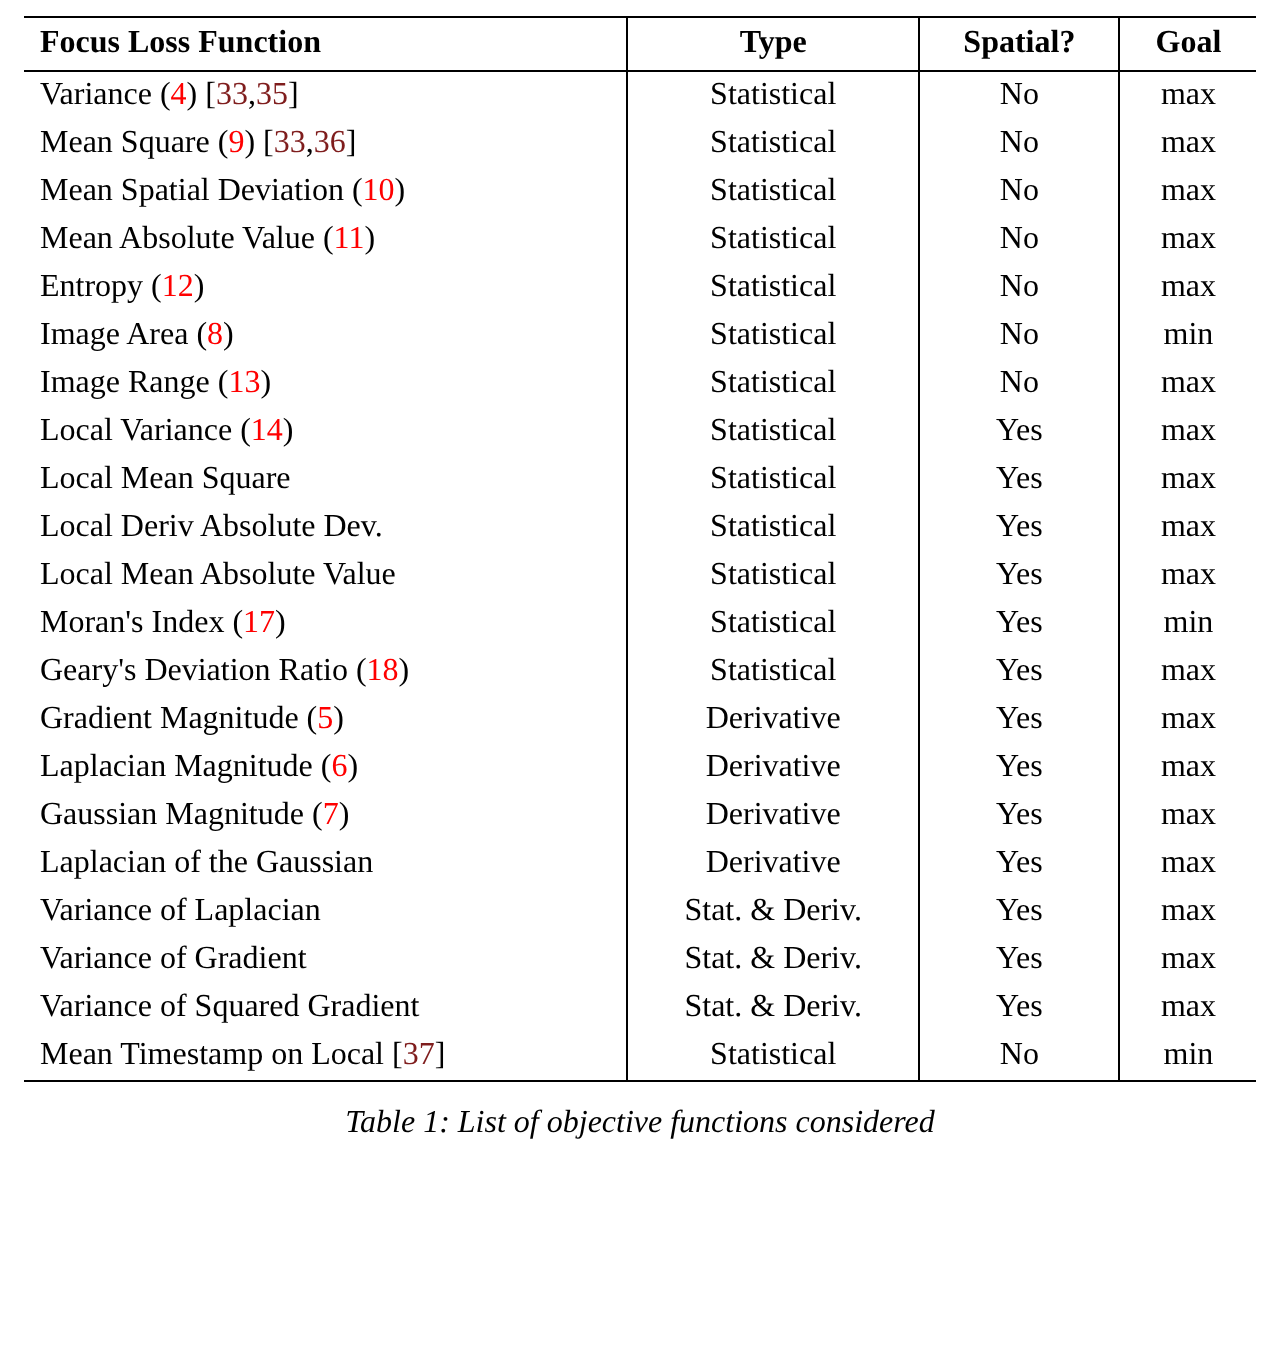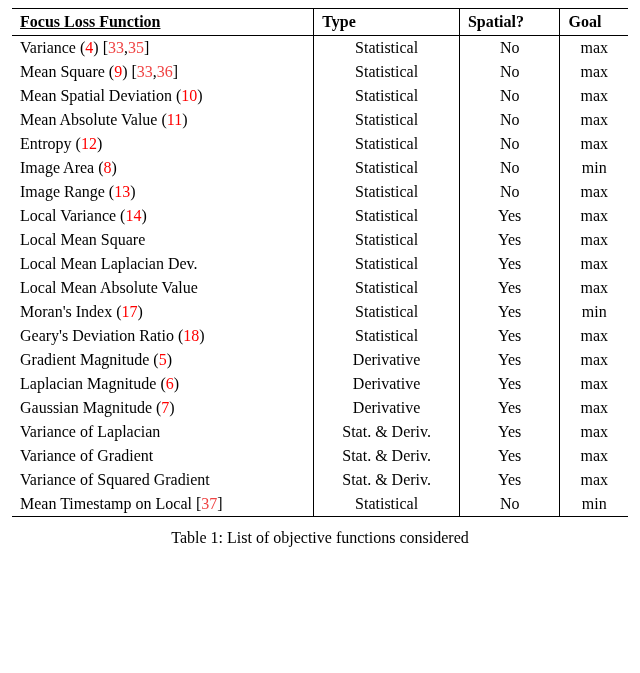--- a/index.html
+++ b/index.html
@@ -22,46 +22,46 @@
     thead tr {
       border-top: 1.5px solid #000;
       border-bottom: 1px solid #000;
     }
     tbody {
       border-bottom: 1.5px solid #000;
     }
     th {
       font-weight: bold;
       padding: 4px 8px;
-      text-align: left;
+      text-align: center;
     }
     th:first-child {
       text-align: left;
-      text-decoration: underline;
     }
     td {
       padding: 3px 8px;
       text-align: center;
     }
     td:first-child {
       text-align: left;
     }
     .col-sep {
       border-left: 1px solid #000;
     }
     .ref-green {
-      color: #ef4444;
+      color: #7f1d1d;
     }
     .ref-red {
       color: #ff0000;
     }
     .caption {
       text-align: center;
       margin-top: 12px;
       font-size: 16px;
+      font-style: italic;
     }
   </style>
 </head>
 <body>
 
 <table>
   <thead>
     <tr>
       <th>Focus Loss Function</th>
       <th class="col-sep">Type</th>
@@ -118,21 +118,21 @@
         <td class="col-sep">Yes</td>
         <td class="col-sep">max</td>
       </tr>
       <tr>
         <td><span>Local Mean Square</span></td>
         <td class="col-sep">Statistical</td>
         <td class="col-sep">Yes</td>
         <td class="col-sep">max</td>
       </tr>
       <tr>
-        <td><span>Local Mean Laplacian Dev.</span></td>
+        <td><span>Local Deriv Absolute Dev.</span></td>
         <td class="col-sep">Statistical</td>
         <td class="col-sep">Yes</td>
         <td class="col-sep">max</td>
       </tr>
       <tr>
         <td><span>Local Mean Absolute Value</span></td>
         <td class="col-sep">Statistical</td>
         <td class="col-sep">Yes</td>
         <td class="col-sep">max</td>
       </tr>
@@ -155,20 +155,26 @@
         <td class="col-sep">max</td>
       </tr>
       <tr>
         <td><span>Laplacian Magnitude</span> (<span class="ref-red">6</span>)</td>
         <td class="col-sep">Derivative</td>
         <td class="col-sep">Yes</td>
         <td class="col-sep">max</td>
       </tr>
       <tr>
         <td><span>Gaussian Magnitude</span> (<span class="ref-red">7</span>)</td>
+        <td class="col-sep">Derivative</td>
+        <td class="col-sep">Yes</td>
+        <td class="col-sep">max</td>
+      </tr>
+      <tr>
+        <td><span>Laplacian of the Gaussian</span></td>
         <td class="col-sep">Derivative</td>
         <td class="col-sep">Yes</td>
         <td class="col-sep">max</td>
       </tr>
       <tr>
         <td><span>Variance of Laplacian</span></td>
         <td class="col-sep">Stat. &amp; Deriv.</td>
         <td class="col-sep">Yes</td>
         <td class="col-sep">max</td>
       </tr>

